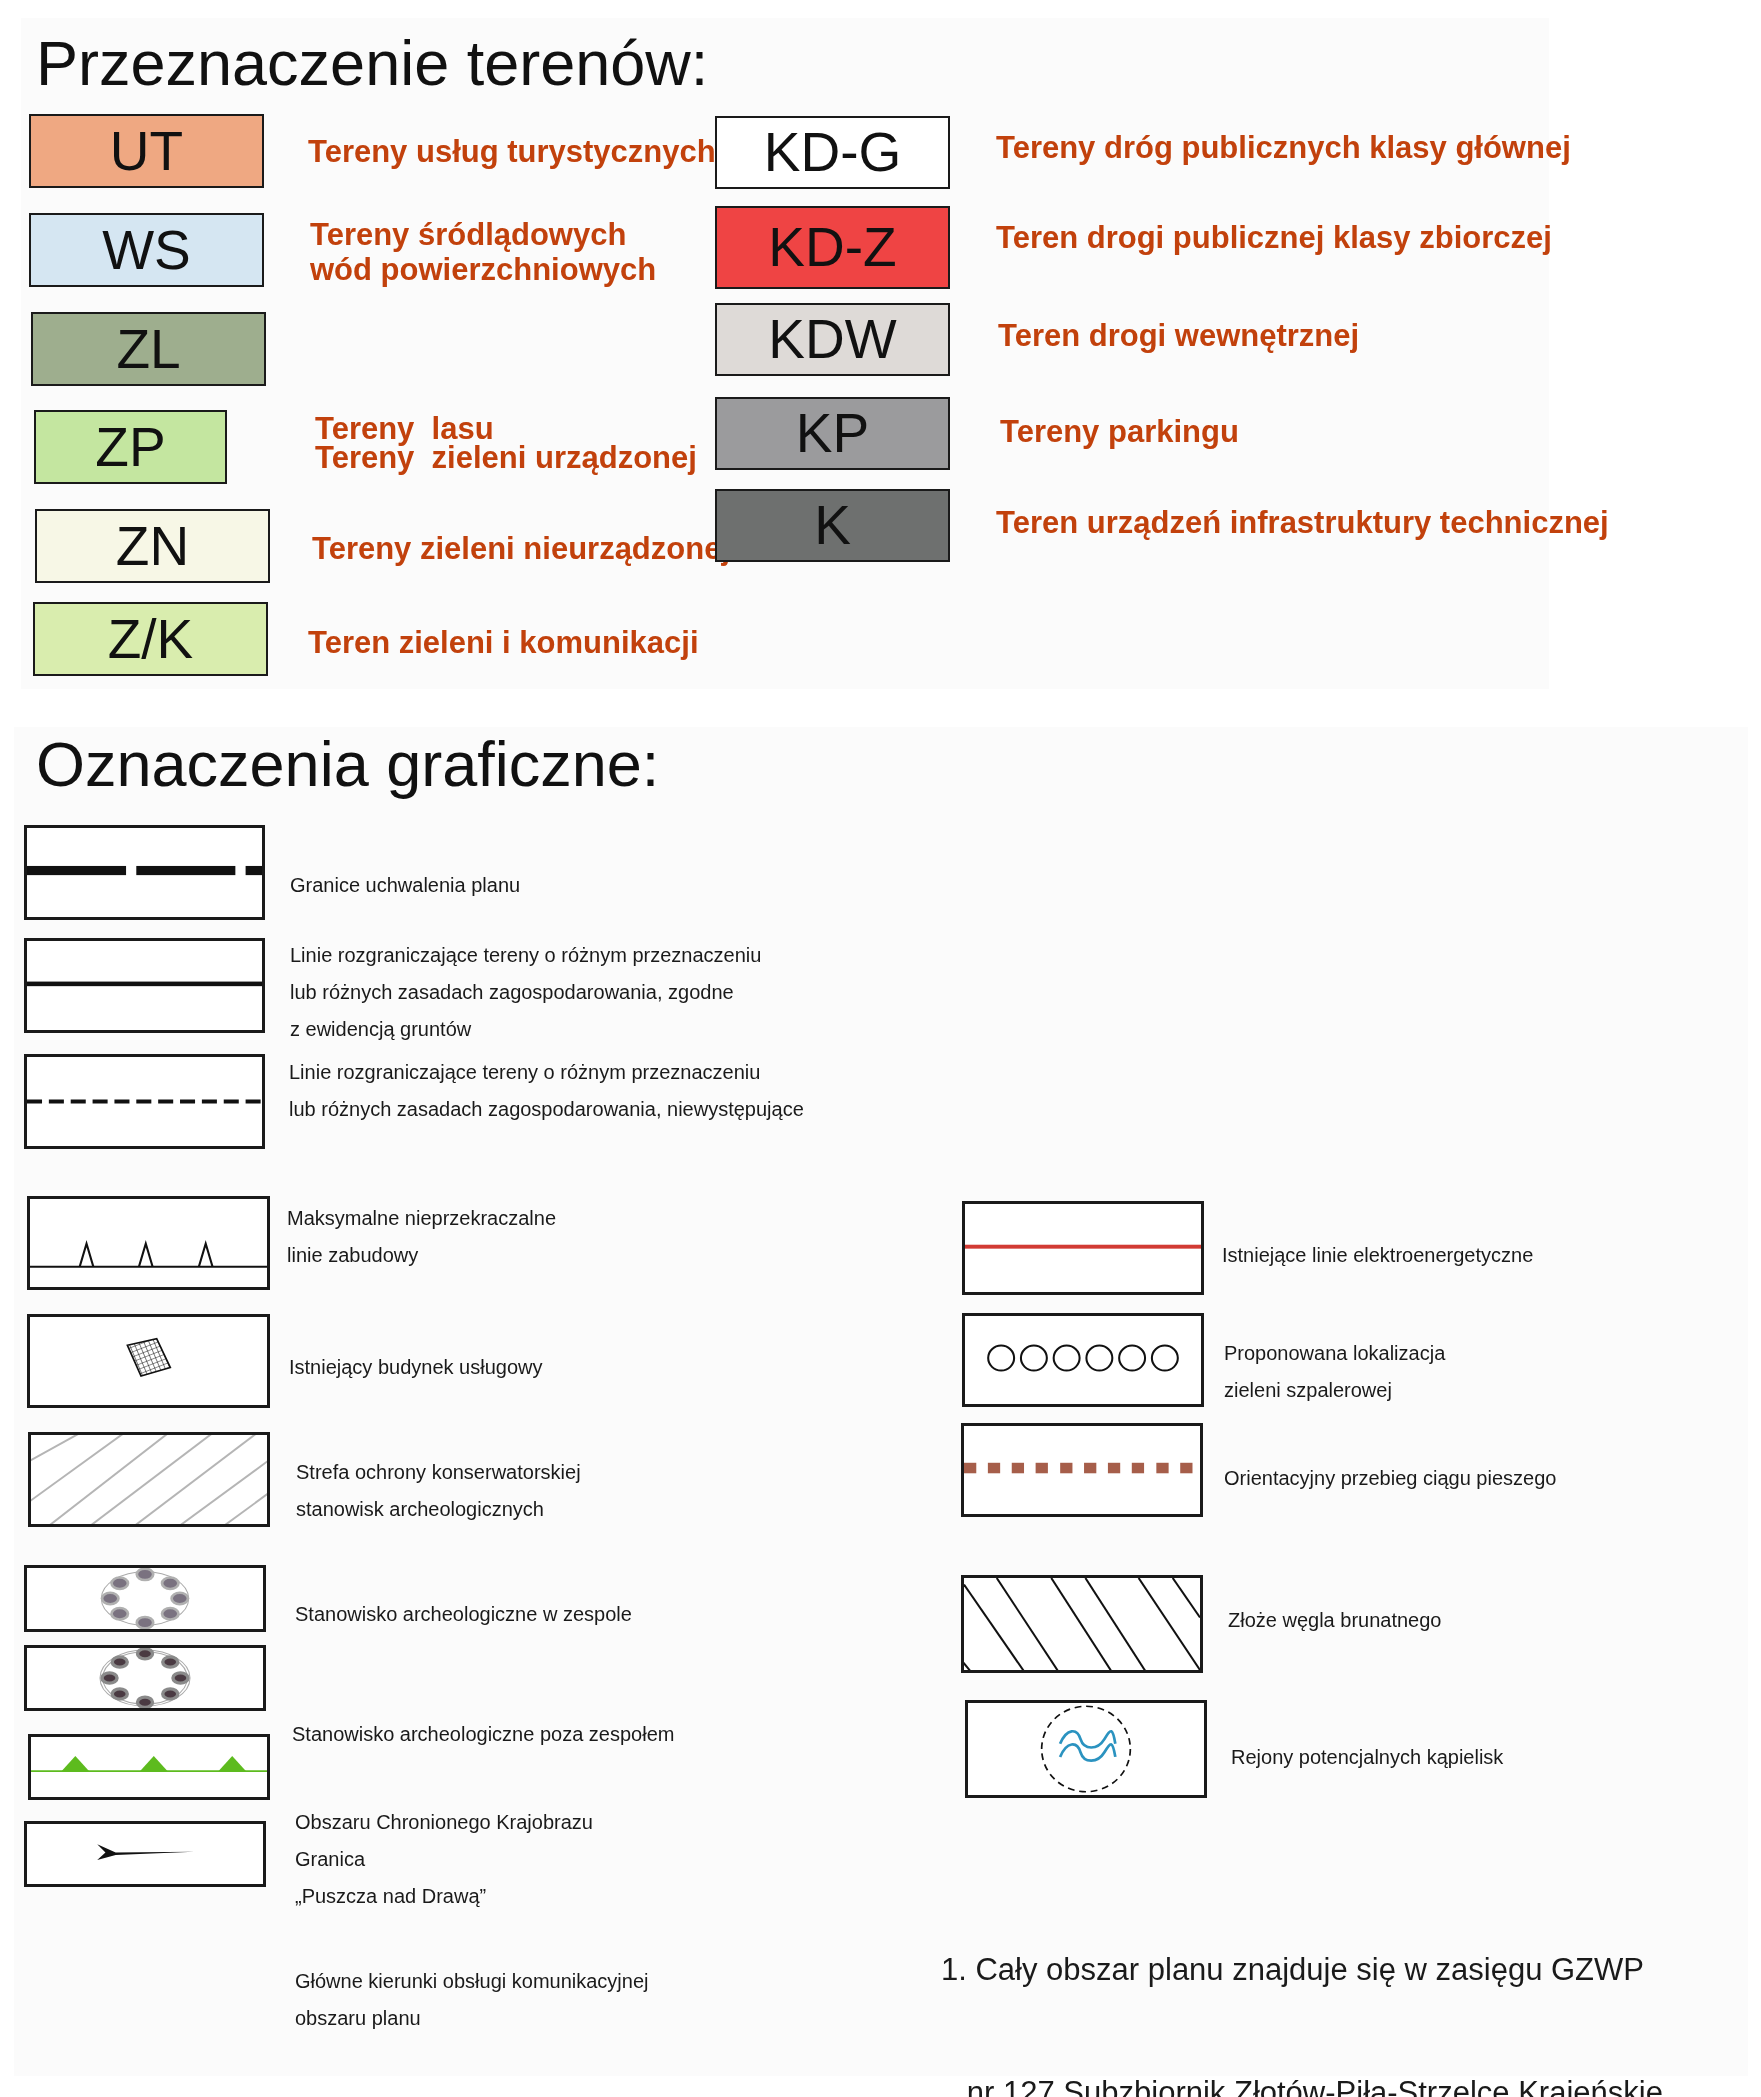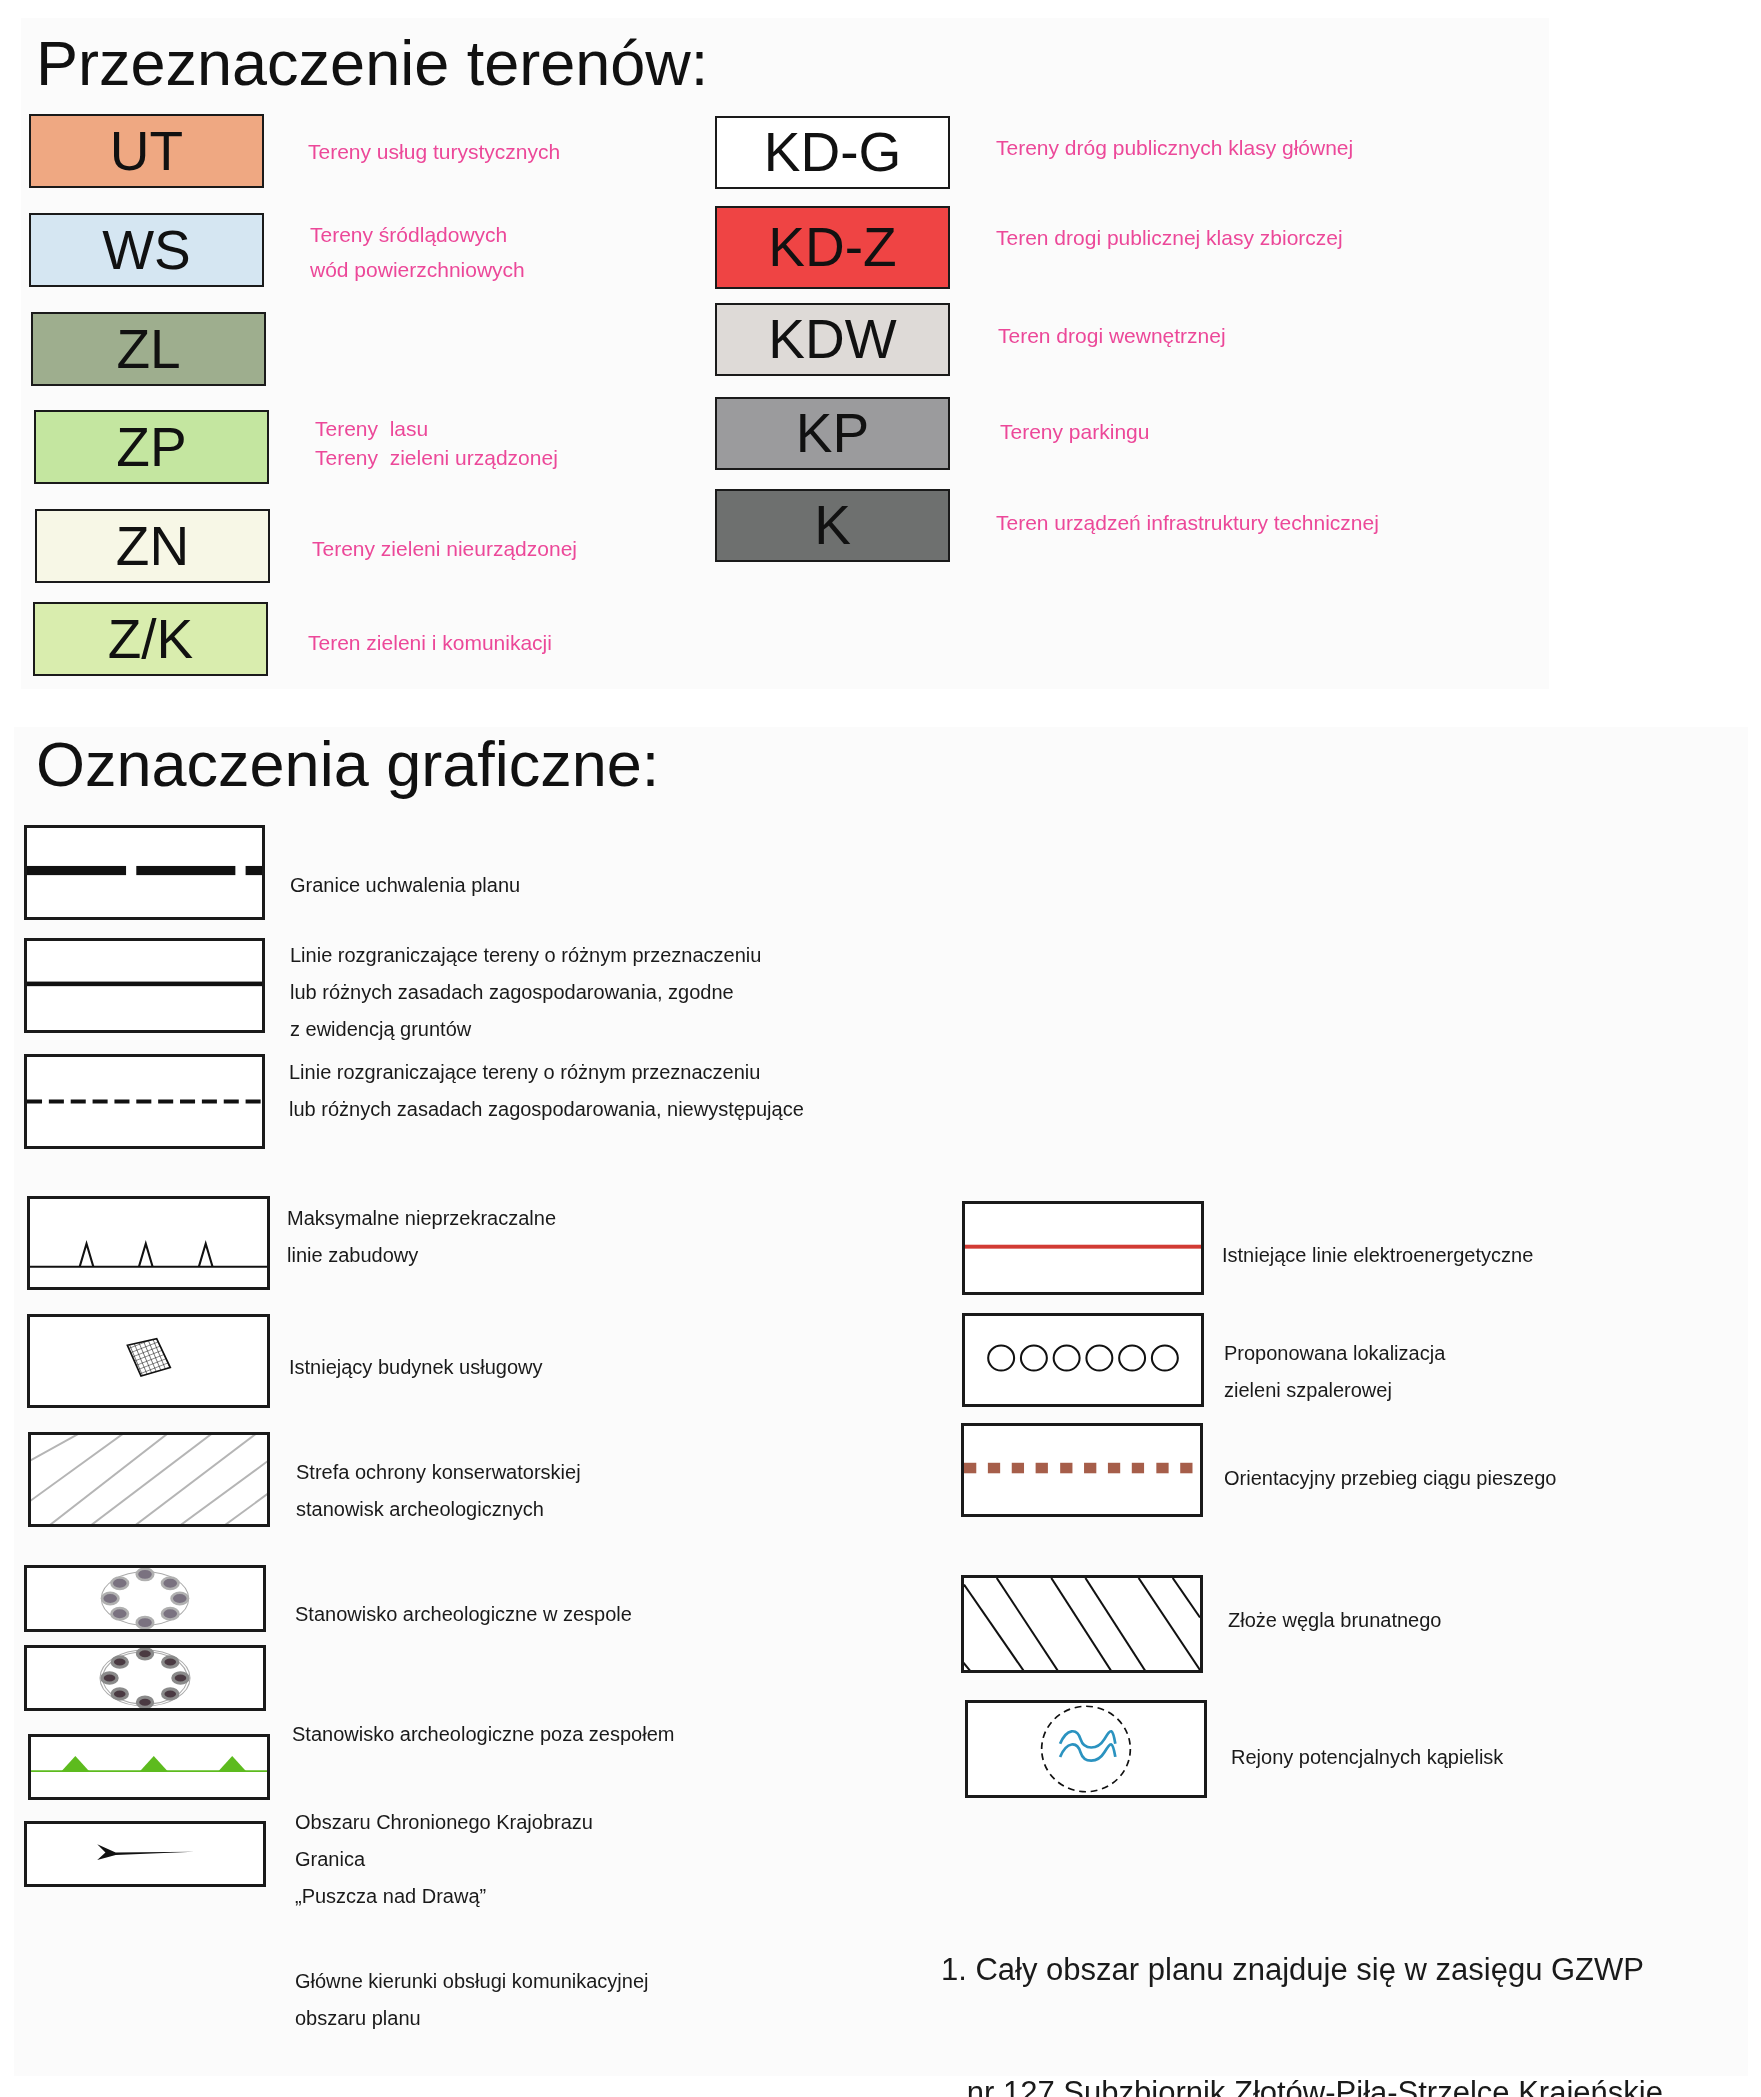--- a/index.html
+++ b/index.html
@@ -2,21 +2,21 @@
 <html style="font-size:11.2px"><head>
 <meta charset="utf-8">
 <style>
   html, body { margin:0; padding:0; }
   body { width:1762px; height:2097px; background:#ffffff; position:relative; overflow:hidden;
          font-family:"Liberation Sans", sans-serif; color:#1a1a1a; }
   .bgpanel { position:absolute; background:#fbfbfb; }
   .title { position:absolute; font-size:63px; line-height:70px; font-weight:normal; color:#111; white-space:nowrap; letter-spacing:0px; }
   .swatch { position:absolute; box-sizing:border-box; border:2.8px solid #1a1a1a; display:flex; align-items:center; justify-content:center;
             font-size:55px; line-height:1; color:#111; }
-  .desc { position:absolute; font-size:21px; line-height:35px; color:#ec4899; white-space:nowrap; }
+  .desc { position:absolute; font-size:31px; line-height:35px; color:#c2410c; white-space:nowrap;font-weight:bold; }
   .gdesc { position:absolute; font-size:20px; line-height:37px; color:#1a1a1a; white-space:nowrap; }
   .gbox { position:absolute; box-sizing:border-box; border:3.5px solid #1a1a1a; background:#fff; overflow:hidden; }
   .gbox svg { position:absolute; left:0; top:0; width:100%; height:100%; }
   .notes { position:absolute; font-size:31px; line-height:41px; color:#1a1a1a; white-space:nowrap; }
 </style>
 </head>
 <body>
 
 <div class="bgpanel" style="left:21px;top:17.5px;width:1528px;height:671px;"></div>
 <div class="bgpanel" style="left:14px;top:727px;width:1734px;height:1349px;"></div>
@@ -38,21 +38,21 @@
   <div>wód powierzchniowych</div>
 </div>
 
 <div class="swatch" style="left:31px;top:312px;width:235px;height:74px;background:#9EAE8E;">
   <span>ZL</span>
 </div>
 <div class="desc" style="left:315px;top:341px;white-space:pre;">
   <div style="white-space:pre;">Tereny  lasu</div>
 </div>
 
-<div class="swatch" style="left:34px;top:410px;width:235px;height:74px;background:#C4E6A0;">
+<div class="swatch" style="left:34px;top:410px;width:193px;height:74px;background:#C4E6A0;">
   <span>ZP</span>
 </div>
 <div class="desc" style="left:315px;top:440px;">
   <div style="white-space:pre;">Tereny  zieleni urządzonej</div>
 </div>
 
 <div class="swatch" style="left:35px;top:509px;width:235px;height:74px;background:#F7F7E6;">
   <span>ZN</span>
 </div>
 <div class="desc" style="left:312px;top:531px;">

